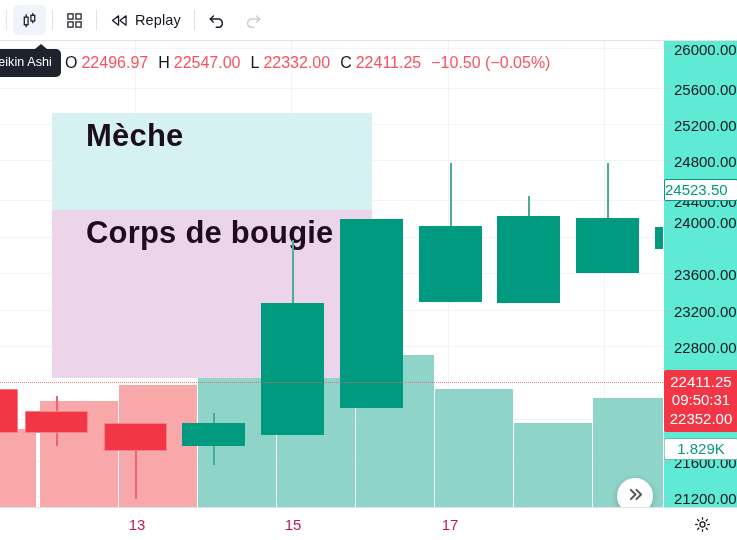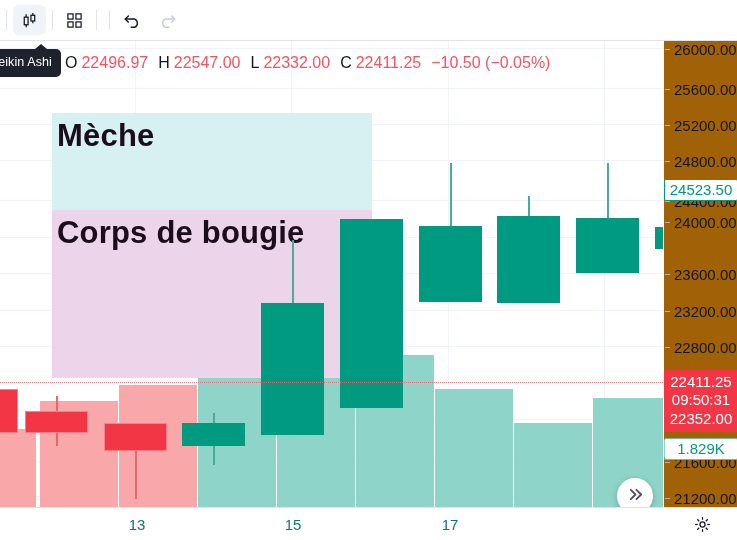--- a/index.html
+++ b/index.html
@@ -81,48 +81,48 @@
   #pxline{
     position:absolute; left:0; width:663px; height:0;
     border-top:1.5px dotted #f0626d; opacity:.85;
   }
   
   .anno{ position:absolute; display:flex; align-items:flex-start; }
   #anno-wick{ background:#d6f1f2; }
   #anno-body{ background:#ecd5ea; }
   .anno span{
     font-size:31px; font-weight:bold; line-height:1.12;
-    color:#1c0c1c; padding:6px 0 0 5px; letter-spacing:.2px;
+    color:#1c0c1c; padding:6px 0 0 34px; letter-spacing:.2px;
   }
 
   
   #realtime{
     position:absolute; left:617px; top:437px;
     width:36px;height:36px;border-radius:50%;
     background:#ffffff; box-shadow:0 2px 6px rgba(0,0,0,.22);
     display:flex;align-items:center;justify-content:center;
     cursor:pointer; z-index:25;
   }
 
   
   #pscale{
     position:absolute; left:663px; top:41px; width:74px; height:466px;
-    background:#a16207; border-left:1px solid #ffffff; overflow:hidden;
+    background:#5eead4; border-left:1px solid #ffffff; overflow:hidden;
   }
   .ptick{
     position:absolute; left:10px; font-size:15px; color:#131722;
     white-space:nowrap;
   }
   .ptick .dash{
     position:absolute; left:-9px; top:8px; width:5px;height:1px;background:#b2b5be;
   }
   #tag-price{
     position:absolute; left:0; width:74px;
     background:#ffffff; border:1px solid #009a80; border-radius:2px;
-    color:#009a80; font-size:15px; text-align:center;
+    color:#009a80; font-size:15px; 
     padding:1px 0 2px 0;
   }
   #tag-price::before{
     content:""; position:absolute; left:-9px; top:2px;
     width:9px;height:15px;background:#009a80;
   }
   #tag-cur{
     position:absolute; left:0; width:74px; background:#f23645; color:#ffffff;
     border-radius:2px; text-align:center; padding:3px 0 4px 0;
   }
@@ -136,21 +136,21 @@
     content:""; position:absolute; left:-9px; top:1px;
     width:9px;height:17px;background:#8fd4c8;
   }
 
   
   #tscale{
     position:absolute; left:0; top:507px; width:737px; height:33px;
     background:#ffffff; border-top:1px solid #e0e3eb;
   }
   .ttick{
-    position:absolute; top:8px; font-size:15px; color:#0f766e;
+    position:absolute; top:8px; font-size:15px; color:#be185d;
     transform:translateX(-50%); white-space:nowrap;
   }
   #gear{ position:absolute; left:694px; top:8px; cursor:pointer; }
 </style>
 </head>
 <body>
 
 <div id="toolbar">
   <div class="tb-sep"></div>
 
@@ -181,20 +181,29 @@
           <rect x="10.5" y="2" width="5.5" height="5.5"></rect>
         <rect x="2" y="10.5" width="5.5" height="5.5"></rect>
           <rect x="10.5" y="10.5" width="5.5" height="5.5"></rect>
       </svg>
     </span>
   </div>
 
   <div class="tb-sep"></div>
 
 
+  <div class="tb-btn">
+    <span>
+      <svg width="19" height="15" viewBox="0 0 20 16" fill="none" stroke="#131722" stroke-width="1.3" stroke-linejoin="round">
+        <polygon points="9,3 9,13 2.5,8"></polygon>
+          <polygon points="17,3 17,13 10.5,8"></polygon>
+      </svg>
+    </span>
+    <span>Replay</span>
+  </div>
 
   <div class="tb-sep"></div>
 
   <div class="tb-btn">
     <span>
       <svg width="20" height="17" viewBox="0 0 22 18" fill="none" stroke="#131722" stroke-width="1.5" stroke-linecap="round" stroke-linejoin="round">
         <path d="M6 4 L2.5 7.4 L6 10.8"></path>
           <path d="M2.5 7.4 H13 a5 5 0 0 1 0 9 H9"></path>
       </svg>
     </span>

